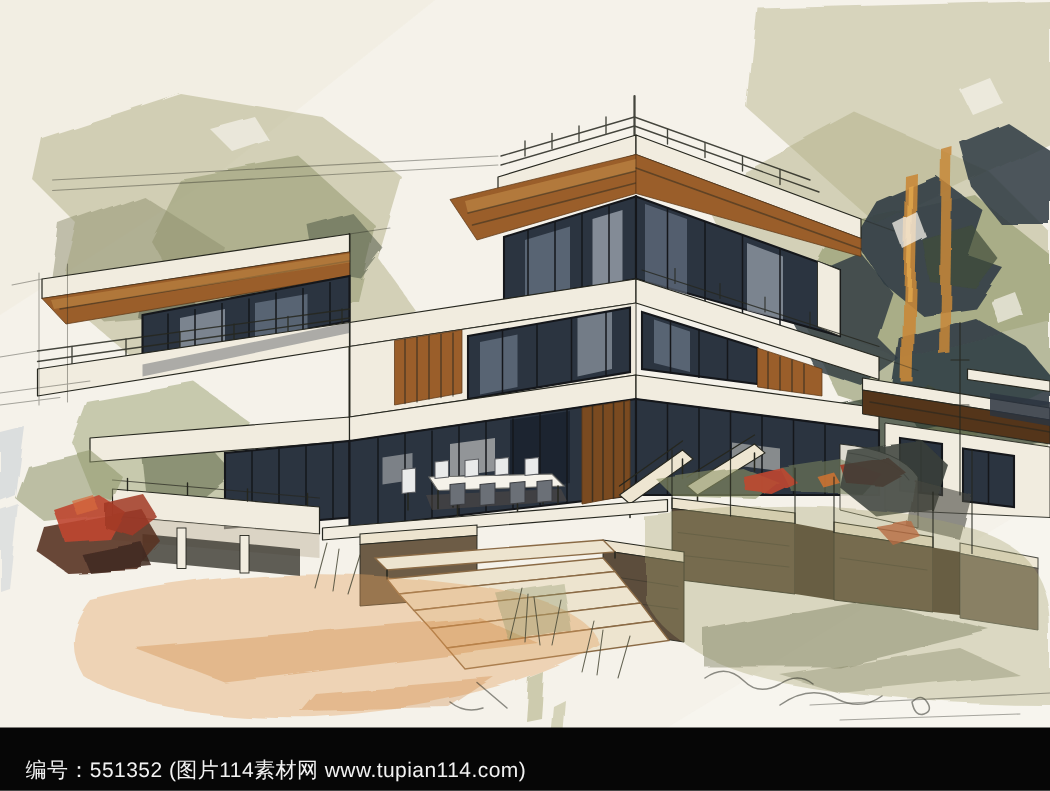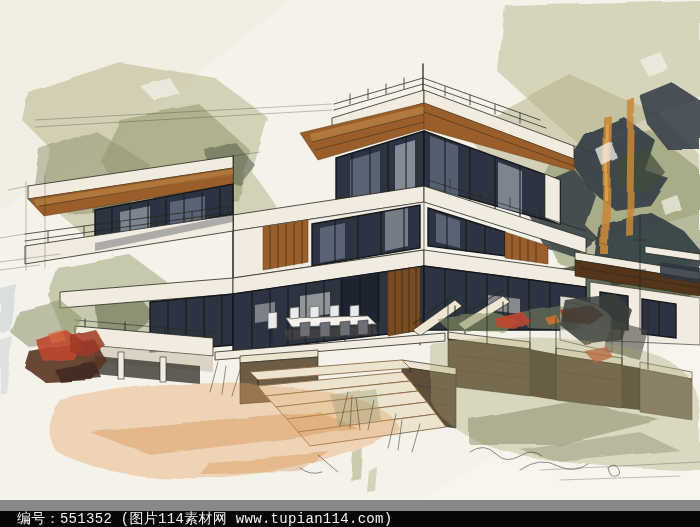--- a/index.html
+++ b/index.html
@@ -1,20 +1,20 @@
 <!DOCTYPE html>
 <html style="--paper: #f5f2ea; --paper_warm: #efe8d8; --ink: #26271f; --slab: #f1ecdf; --slab_shade: #c9bfab; --wood: #9a5e2a; --wood_mid: #8a6a45; --wood_light: #c68f4a; --wood_dark: #5f3a18; --wing_roof: #54351a; --glass: #2b3440; --glass_mid: #8593a6; --glass_light: #ccd4dd; --mullion: #15171b; --fol_dark: #2e3a42; --fol_green: #3f4b3b; --fol_sage: #8d9468; --fol_olive: #b2b086; --trunk: #c8883a; --trunk_light: #e3a94f; --red: #bf4730; --red_deep: #a13824; --maroon: #5a3426; --sand: #e2a05f; --sand_deep: #cf883e; --stone: #5c4d3c; --stone_side: #473a2b; --stone_light: #6d5c46; --cap: #ede4cf; --olive_wash: #a5a470; --olive_deep: #6e7150; --blue_gray: #9fb0c4; --footer_bg: #060606; --footer_fg: #f2f2f2;"><head>
 <meta charset="utf-8">
 <style>
   html,body{margin:0;padding:0;background:#888;}
   .stage{width:700px;height:527px;position:relative;overflow:hidden;
          font-family:"Liberation Sans","DejaVu Sans",sans-serif;}
   .artwork{display:block;width:700px;height:500px;background:var(--paper,#f4f1e8);}
-  .footer-bar{position:absolute;left:0;bottom:0;width:700px;height:16px;
-              background:var(--footer_bg,#060606);display:flex;align-items:center;font-family:Liberation Mono, monospace;}
+  .footer-bar{position:absolute;left:0;bottom:0;width:700px;height:42px;
+              background:var(--footer_bg,#060606);display:flex;align-items:flex-end;}
   .footer-bar span{color:var(--footer_fg,#f2f2f2);font-size:14px;line-height:27px;
                    padding-left:17px;letter-spacing:.3px;white-space:nowrap;}
   
   .slab{fill:var(--slab);stroke:var(--ink);stroke-width:.8;stroke-linejoin:round;}
   .wall{fill:var(--slab);stroke:var(--ink);stroke-width:.6;}
   .wood{fill:var(--wood);stroke:var(--wood_dark);stroke-width:.5;}
   .glass{fill:var(--glass);stroke:var(--mullion);stroke-width:1.4;}
   .mull{stroke:var(--mullion);stroke-width:1;fill:none;}
   .ink{stroke:var(--ink);fill:none;stroke-linecap:round;}
   .cap{fill:var(--cap);stroke:var(--ink);stroke-width:.7;}

